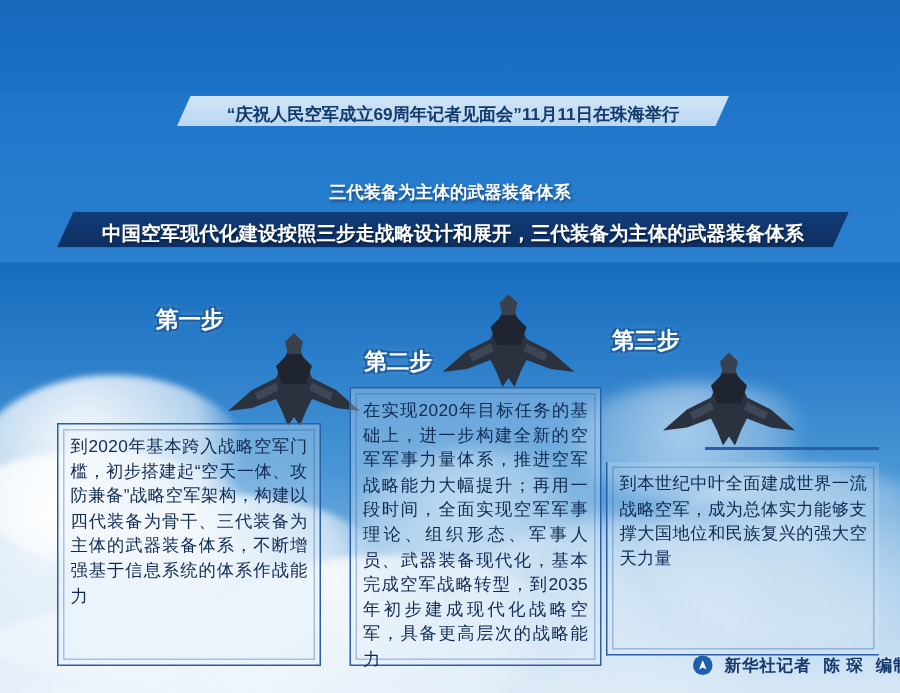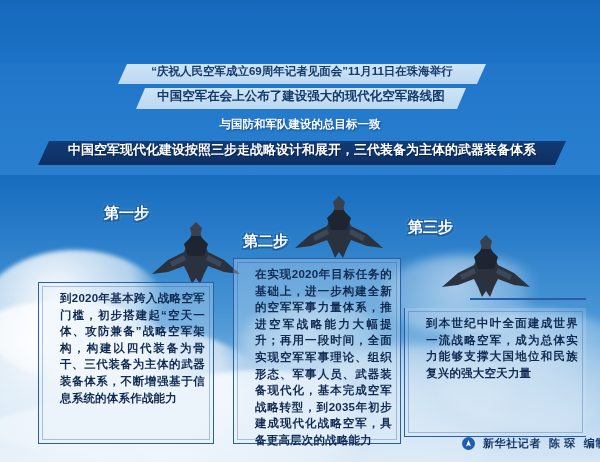--- a/index.html
+++ b/index.html
@@ -56,21 +56,21 @@
     text-shadow:
       0 0 1px #0d4e93, 2px 2px 0 #0b4party,
       2px 2px 3px rgba(5,48,96,.85);
     white-space:nowrap;
   }
   .title span { text-shadow:2px 2px 0 #0c4c92, 3px 3px 4px rgba(4,40,82,.7); }
 
   
   .bar {
     position:absolute;
-    display:flex; align-items:flex-start; justify-content:center;
+    display:flex; align-items:flex-end; justify-content:center;
     white-space:nowrap;
     font-weight:bold;
   }
   .bar-light {
     background:linear-gradient(180deg,#cfe4f7 0%, #bcd8f2 100%);
     color:#123a6b;
     clip-path:polygon(9px 0, 100% 0, calc(100% - 9px) 100%, 0 100%);
   }
   .bar-dark {
     background:linear-gradient(180deg,#123c77 0%, #0d2f62 100%);
@@ -100,24 +100,24 @@
 
   
   .jet { position:absolute; }
   .jet svg { display:block; }
 
   
   .tbox {
     position:absolute;
     border:1.5px solid #2a5fa5;
     background:rgba(226,238,250,.30);
-    padding:7px 8px 7px 21px;
+    padding:7px 8px 7px 8px;
     color:#102a52;
     font-size:11.5px;
-    font-weight:bold;
+    font-weight:normal;
     line-height:16.6px;
     letter-spacing:.2px;
     text-align:justify;
   }
   .tbox::before {
     content:""; position:absolute; left:3px; top:3px; right:3px; bottom:3px;
     border:0.5px solid rgba(42,95,165,.35); pointer-events:none;
   }
   #box1 { left:38px;  top:282px; width:176px; height:162px; }
   #box2 { left:233px; top:258px; width:168px; height:186px; }
@@ -161,25 +161,22 @@
   <div class="cloud soft" style="left:240px; top:300px; width:150px; height:90px;"></div>
   <div class="cloud soft" style="left:380px; top:255px; width:170px; height:80px;"></div>
   <div class="cloud" style="left:-40px; top:400px;  width:300px; height:120px;"></div>
   <div class="haze"></div>
 
   <div class="header-band"></div>
 
   <div class="bar bar-light" id="bar1">
     <span>“庆祝人民空军成立69周年记者见面会”11月11日在珠海举行</span>
   </div>
-  <div class="bar bar-light" id="bar2">
-    <span>中国空军在会上公布了建设强大的现代化空军路线图</span>
-  </div>
   <div class="bar" id="bar3">
-    <span>与国防和军队建设的总目标一致</span>
+    <span>三代装备为主体的武器装备体系</span>
   </div>
   <div class="bar bar-dark" id="bar4">
     <span>中国空军现代化建设按照三步走战略设计和展开，三代装备为主体的武器装备体系</span>
   </div>
 
   <div class="jet" style="left:150px; top:222px;">
     <svg width="92" height="64" viewBox="0 0 92 64">
       <g fill="#2b323f">
         <path d="M46 2 L52 16 L58 30 L74 38 L90 52 L74 50 L58 44 L54 52 L50 62 L46 56 L42 62 L38 52 L34 44 L18 50 L2 52 L18 38 L34 30 L40 16 Z"></path>
         <path d="M34 22 L46 10 L58 22 L54 34 L38 34 Z" fill="#1f2530"></path>

